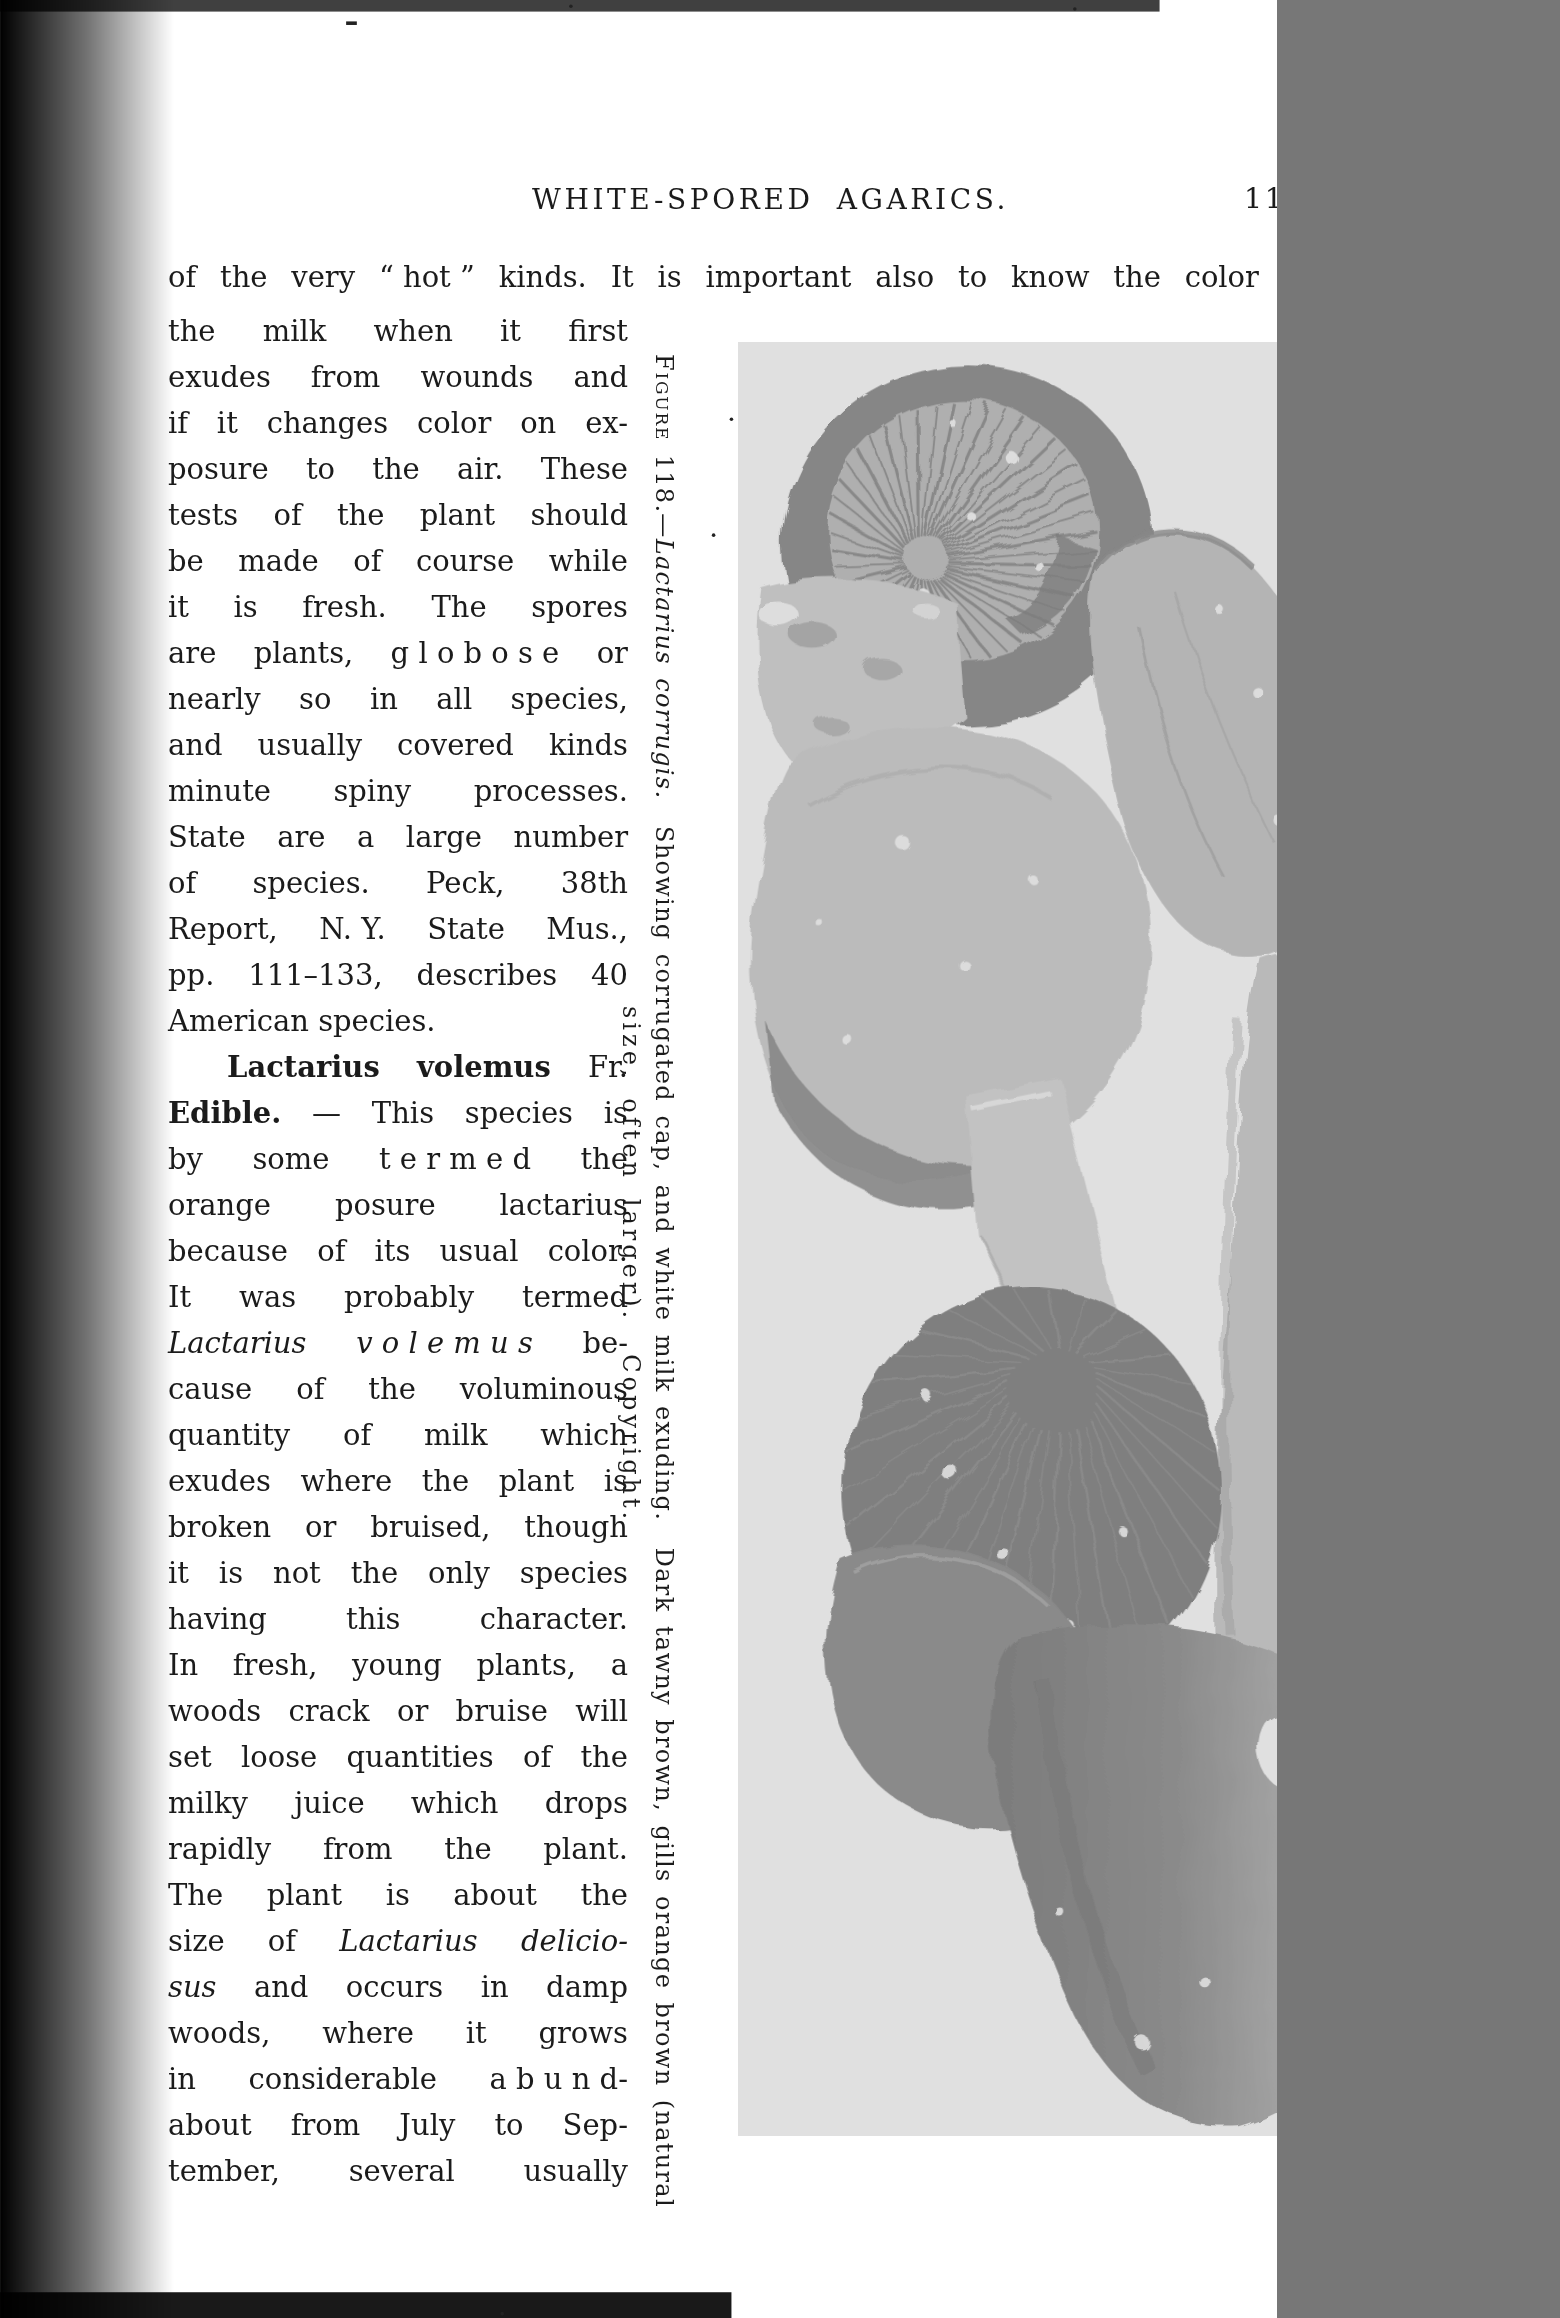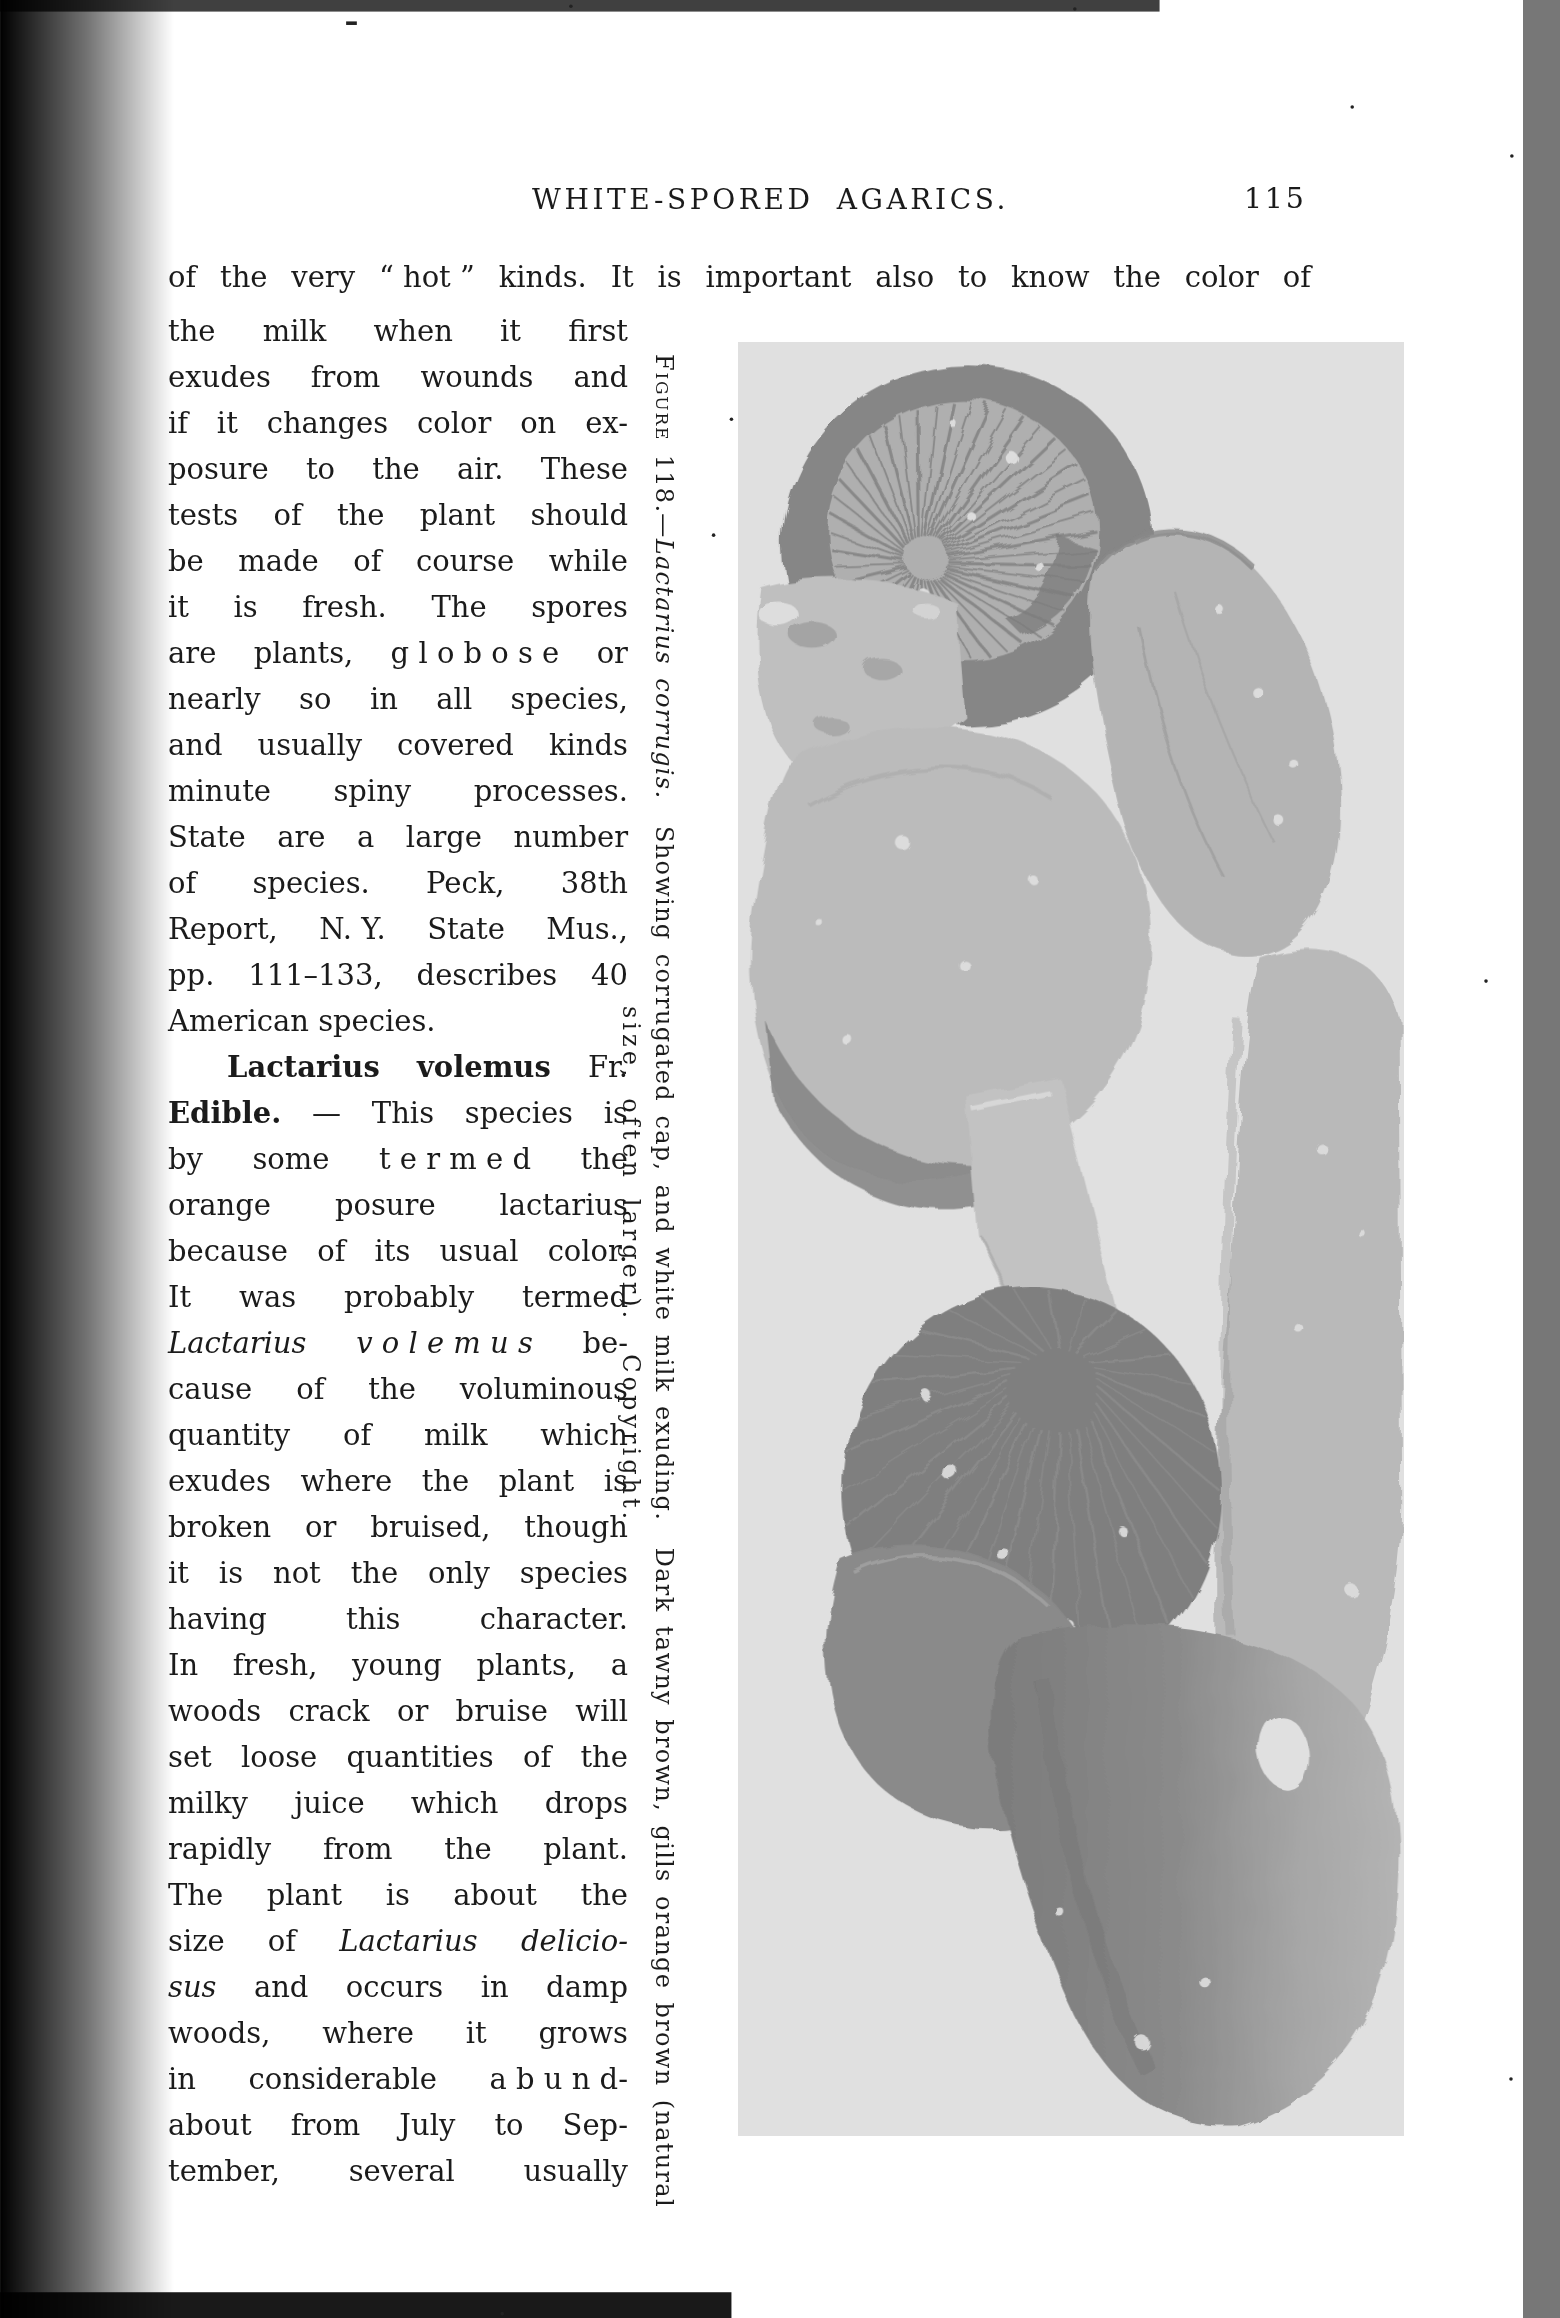--- a/index.html
+++ b/index.html
@@ -1,16 +1,16 @@
 <!DOCTYPE html>
 <html style="font-size:14.3px"><head>
 <meta charset="utf-8">
 <style>
   html,body{margin:0;padding:0;background:#777;}
-  #page{position:relative;width:1523px;height:2319px;background:#ffffff;overflow:hidden;
+  #page{position:relative;width:1277px;height:2319px;background:#ffffff;overflow:hidden;
         font-family:"DejaVu Serif", serif;color:#1b1b1b;}
   .hdr-title{position:absolute;left:532px;top:183px;font-size:28px;letter-spacing:3.6px;word-spacing:10.7px;white-space:nowrap;}
   .hdr-num{position:absolute;left:1244px;top:182px;font-size:28.5px;letter-spacing:2.7px;}
   #first-line{position:absolute;left:168px;top:260px;width:1143px;height:46px;font-size:29px;
               display:flex;justify-content:space-between;align-items:baseline;}
   #left-col{position:absolute;left:168px;top:308px;width:460px;font-size:29px;}
   .line{height:46px;line-height:46px;white-space:nowrap;}
   .line.just{display:flex;justify-content:space-between;align-items:baseline;}
   .line.ind{padding-left:59px;}
   .s-b{font-weight:700;}

